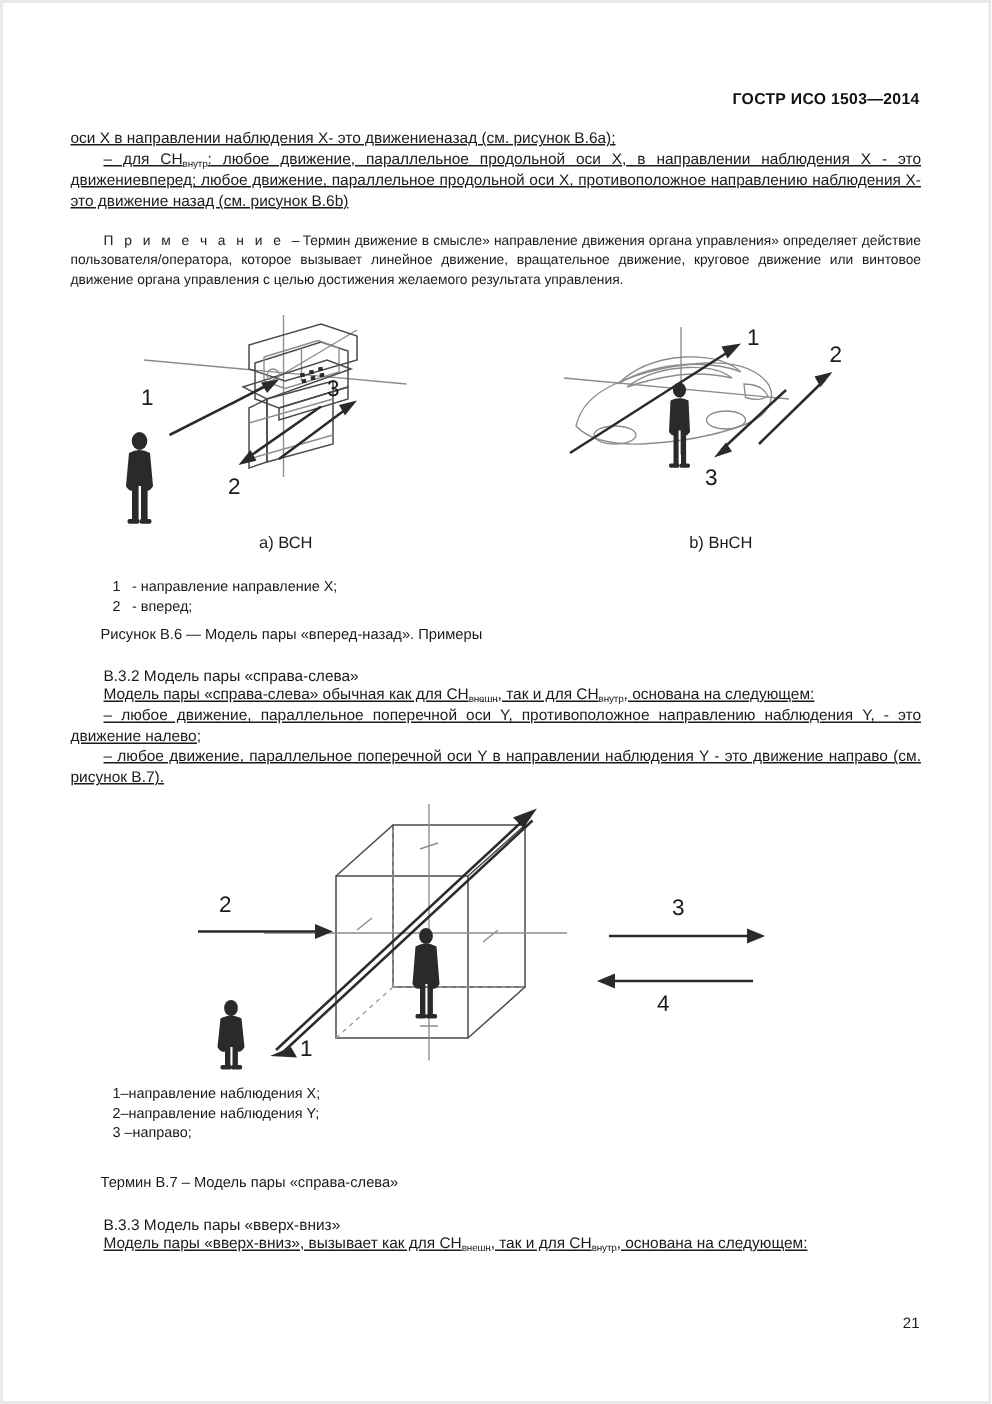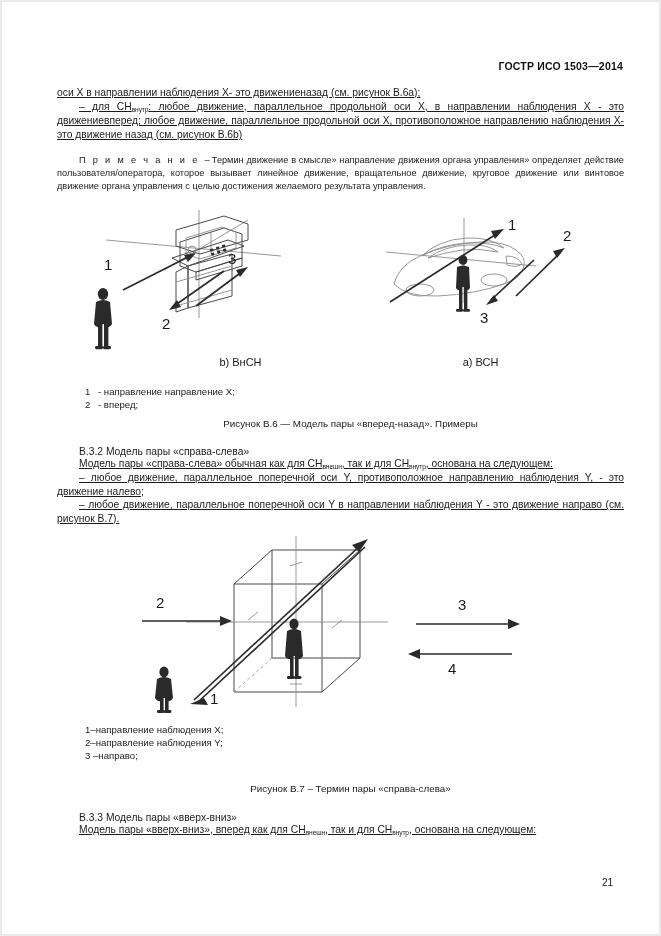--- a/index.html
+++ b/index.html
@@ -26,21 +26,20 @@
   .edge-left  { left: 0;  top: 0; width: 2px; height: 936px; }
   .edge-right { right: 0; top: 0; width: 2px; height: 936px; }
   .edge-top   { left: 0;  top: 0; width: 661px; height: 2px; }
   .edge-bot   { left: 0;  bottom: 0; width: 661px; height: 2px; }
 
   .content {
     position: absolute;
     left: 47px;
     top: 0;
     width: 567px;
-    margin-left: 10px;
   }
 
   
   .doc-header {
     text-align: right;
     font-size: 10.5px;
     font-weight: bold;
     letter-spacing: 0.2px;
     padding-top: 60px;
     padding-right: 1px;
@@ -92,21 +91,20 @@
   .legend .num { display: inline-block; width: 13px; }
 
   .legend2 {
     font-size: 9.6px;
     line-height: 13.4px;
     padding-left: 28px;
   }
 
   .fig-caption {
     font-size: 9.8px;
-    text-align: center;
     padding-left: 20px;
   }
 
   .fig-sublabel {
     font-size: 11px;
     text-align: center;
   }
 
   .page-num {
     position: absolute;
@@ -268,22 +266,22 @@
             <rect x="83" y="78" width="3.4" height="25" rx="1.2"></rect>
             <rect x="88" y="78" width="3.4" height="25" rx="1.2"></rect>
             <rect x="80" y="101" width="7" height="2.8" rx="1.2"></rect>
             <rect x="87" y="101" width="7" height="2.8" rx="1.2"></rect>
           </g>
         </svg>
       </div>
     </div>
 
     <div class="fig-row" style="margin-top:-2px;">
+      <div class="fig-sublabel" style="width:250px;">a) ВСН</div>
       <div class="fig-sublabel" style="width:230px;margin-left:50px;">b) ВнСН</div>
-      <div class="fig-sublabel" style="width:250px;">a) ВСН</div>
     </div>
 
     <div class="legend" style="margin-top:17px;">
       <div>
         <span class="num">1</span><span>- направление направление X;</span>
       </div>
       <div>
         <span class="num">2</span><span>- вперед;</span>
       </div>
     </div>
@@ -378,24 +376,24 @@
         </svg>
       </div>
     </div>
 
     <div class="legend2" style="margin-top:6px;">
       <div>1–направление наблюдения X;</div>
       <div>2–направление наблюдения Y;</div>
       <div>3 –направо;</div>
     </div>
 
-    <div class="fig-caption" style="margin-top:20px;">Рисунок B.7 – Термин пары «справа-слева»</div>
+    <div class="fig-caption" style="margin-top:20px;">Термин B.7 – Модель пары «справа-слева»</div>
 
     <div class="section-head" style="margin-top:18px;">B.3.3  Модель пары «вверх-вниз»</div>
 
     <p class="body">
-      <span class="indent"></span><span>Модель пары «вверх-вниз», вперед как для CH</span><sub class="sm">внешн</sub><span>, так и для CH</span><sub class="sm">внутр</sub><span>, основана на следующем:</span>
+      <span class="indent"></span><span>Модель пары «вверх-вниз», вызывает как для CH</span><sub class="sm">внешн</sub><span>, так и для CH</span><sub class="sm">внутр</sub><span>, основана на следующем:</span>
     </p>
 
   </div>
 
   <div class="page-num">21</div>
 </div>
 
 </body></html>

